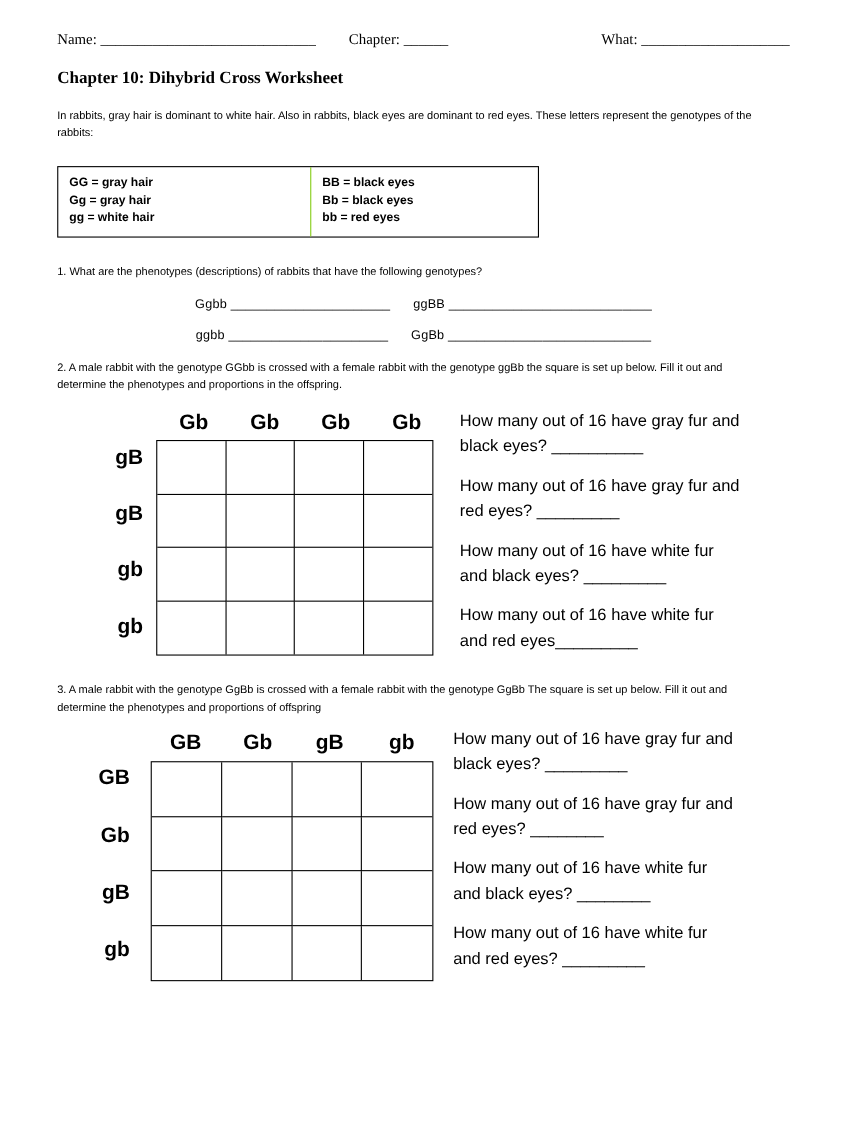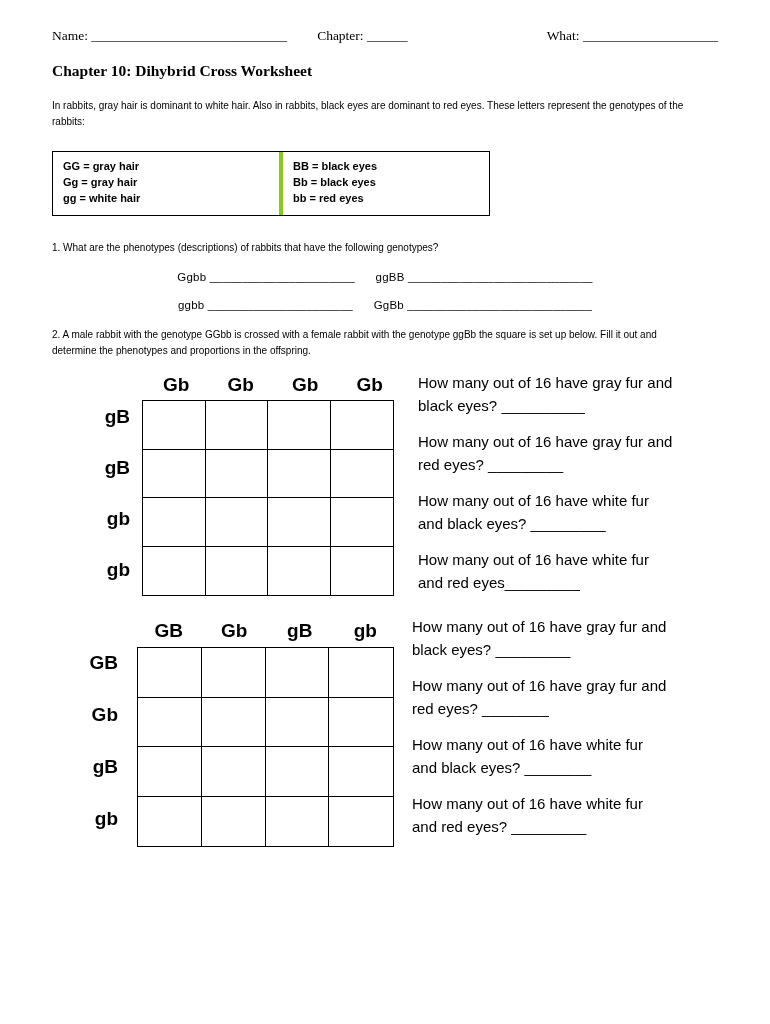--- a/index.html
+++ b/index.html
@@ -66,21 +66,21 @@
     box-sizing: border-box;
   }
   .keybox .col {
     padding: 7px 10px 8px 10px;
     font-size: 11px;
     font-weight: bold;
     line-height: 1.45;
   }
   .keybox .col.left {
     width: 230px;
-    border-right: 4px solid #84cc16;
+    border-right: 1px solid #84cc16;
     box-sizing: border-box;
   }
   .keybox .col.right {
     flex: 1;
   }
 
   
   .q {
     font-size: 10px;
     line-height: 1.55;
@@ -249,20 +249,21 @@
         <div class="cell last-row last-col"></div>
       </div>
       <div class="side-qs">
         <div class="sq">How many out of 16 have gray fur and black eyes? __________</div>
         <div class="sq">How many out of 16 have gray fur and red eyes? _________</div>
         <div class="sq">How many out of 16 have white fur and black eyes? _________</div>
         <div class="sq">How many out of 16 have white fur and red eyes_________</div>
       </div>
     </div>
 
+    <p class="q tight">3. A male rabbit with the genotype GgBb is crossed with a female rabbit with the genotype GgBb The square is set up below. Fill it out and determine the phenotypes and proportions of offspring</p>
 
     <div class="square-block b2" id="block2">
       <div class="col-headers">
         <span>GB</span>
         <span>Gb</span>
         <span>gB</span>
         <span>gb</span>
       </div>
       <div class="row-headers">
         <span>GB</span>

